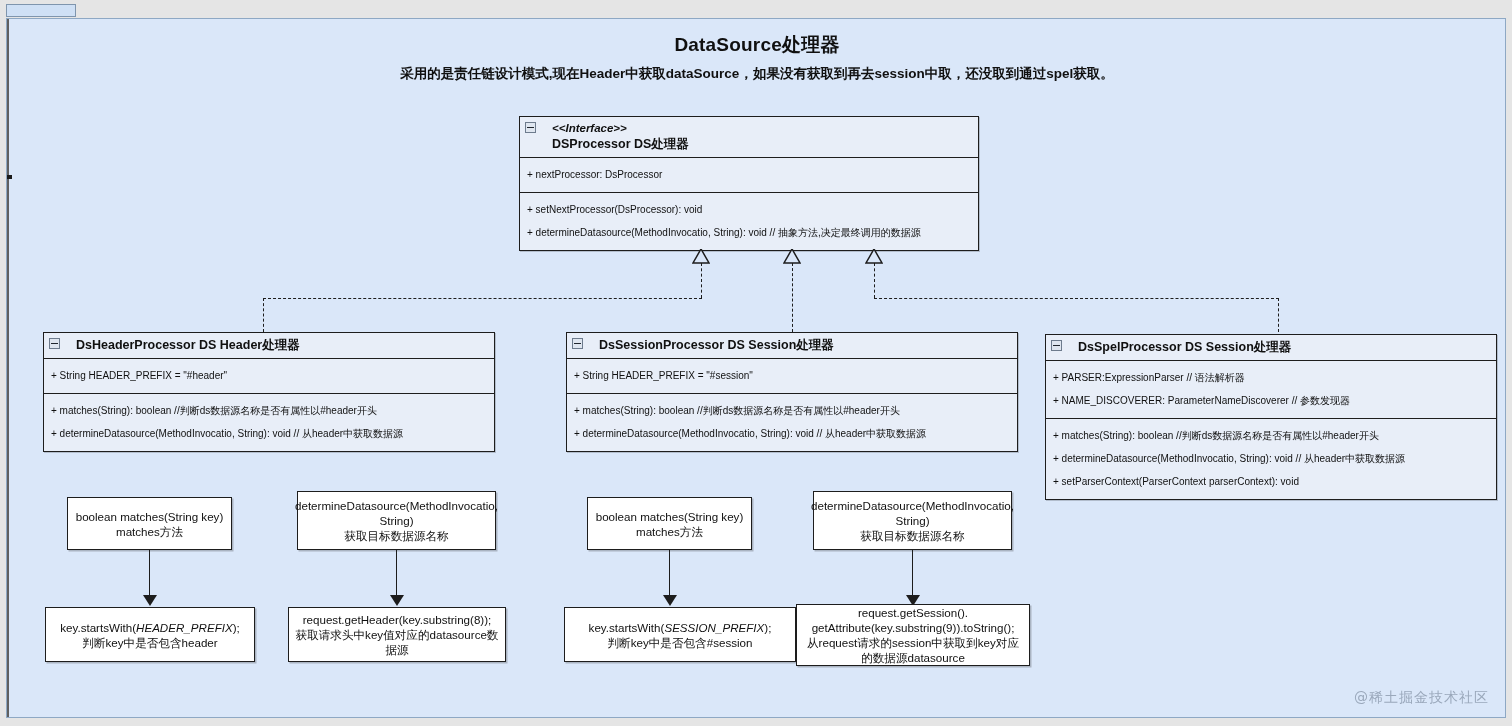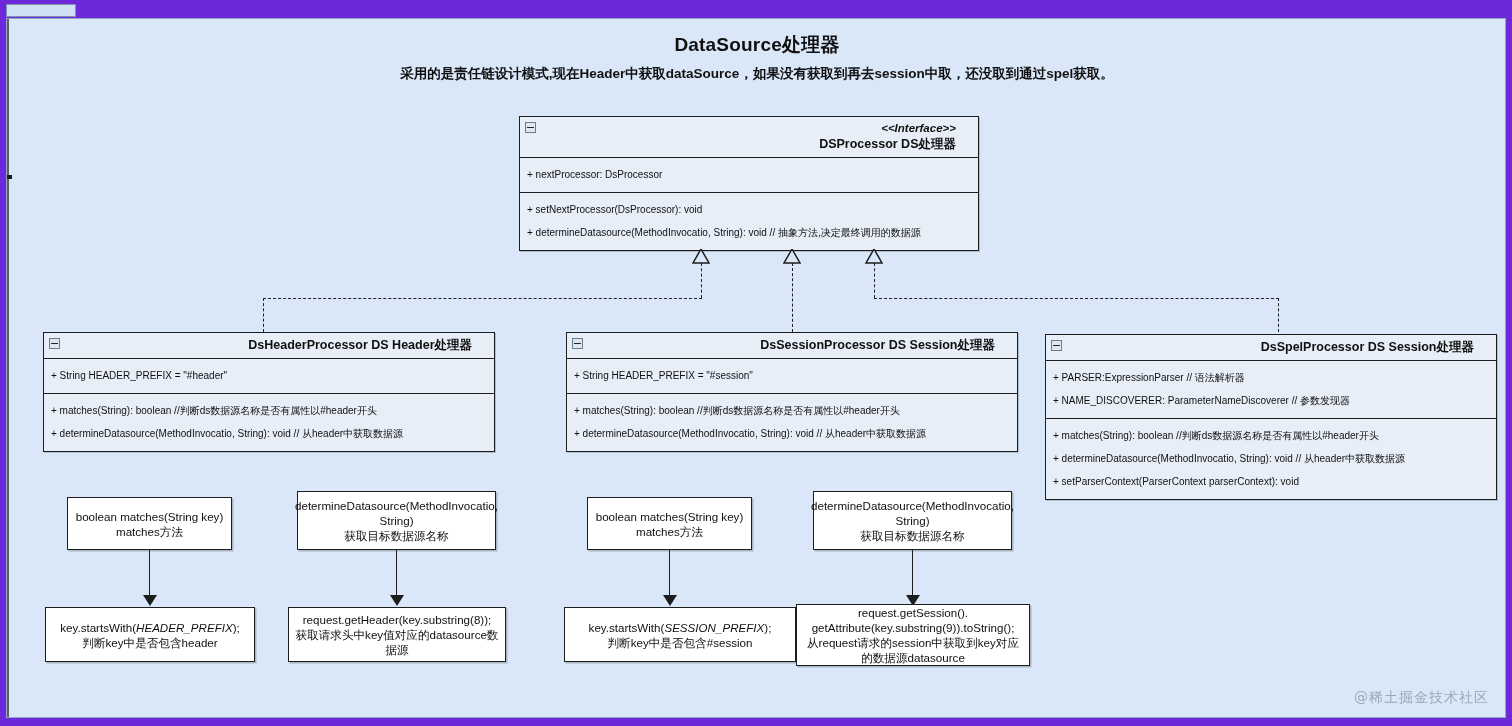--- a/index.html
+++ b/index.html
@@ -13,21 +13,21 @@
     overflow: hidden;
     font-family: "Liberation Sans", "DejaVu Sans", sans-serif;
     position: relative;
   }
 
   
   #app-root {
     position: absolute;
     left: 0; top: 0;
     width: 1512px; height: 726px;
-    background: #6d28d9;
+    background: #e5e5e5;
   }
 
   
   .corner-tab {
     position: absolute;
     left: 6px; top: 4px;
     width: 70px; height: 13px;
     background: #cfe0f5;
     border: 1px solid #7f95ad;
     box-sizing: border-box;
@@ -86,21 +86,21 @@
     position: absolute;
     background: #e8eef8;
     border: 1px solid #1d1d1d;
     box-sizing: border-box;
     box-shadow: 1px 1px 0 rgba(0,0,0,.18);
   }
   .uml .hdr {
     position: relative;
     border-bottom: 1px solid #1d1d1d;
     padding: 4px 22px 5px 32px;
-    text-align: right;
+    text-align: left;
   }
   .uml .stereotype {
     font-size: 11.5px;
     font-weight: bold;
     font-style: italic;
     color: #101010;
     line-height: 15px;
     white-space: nowrap;
   }
   .uml .cname {

